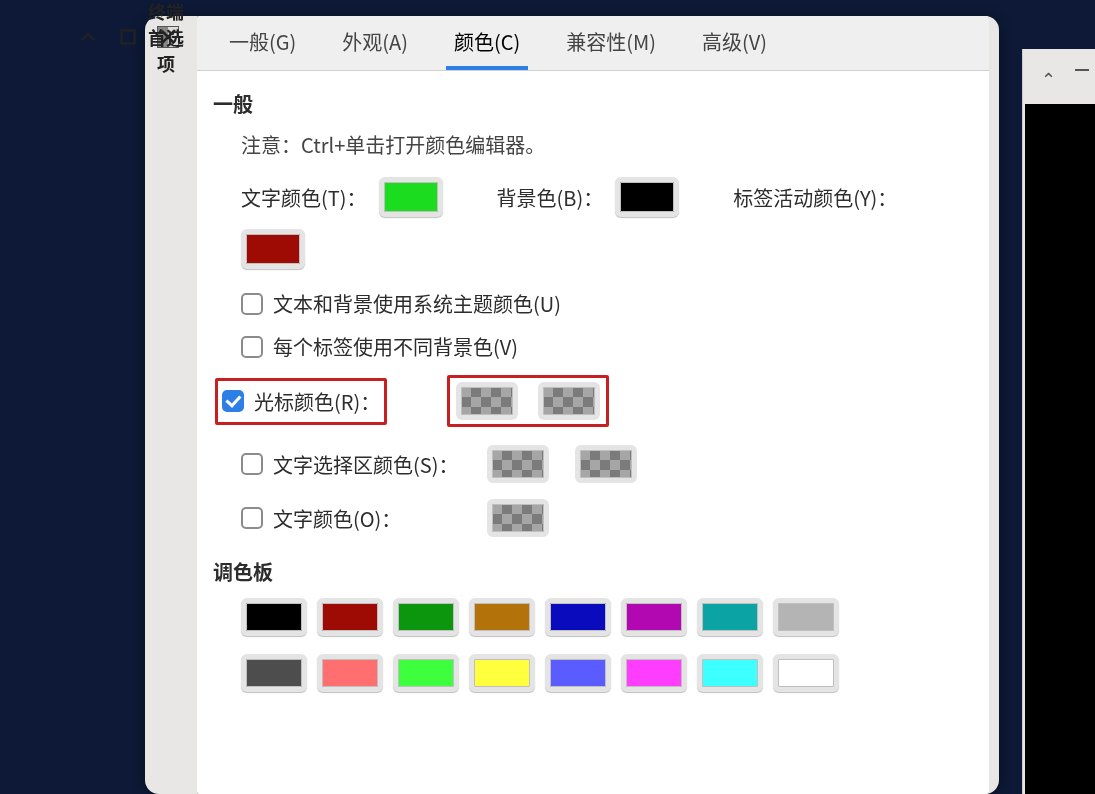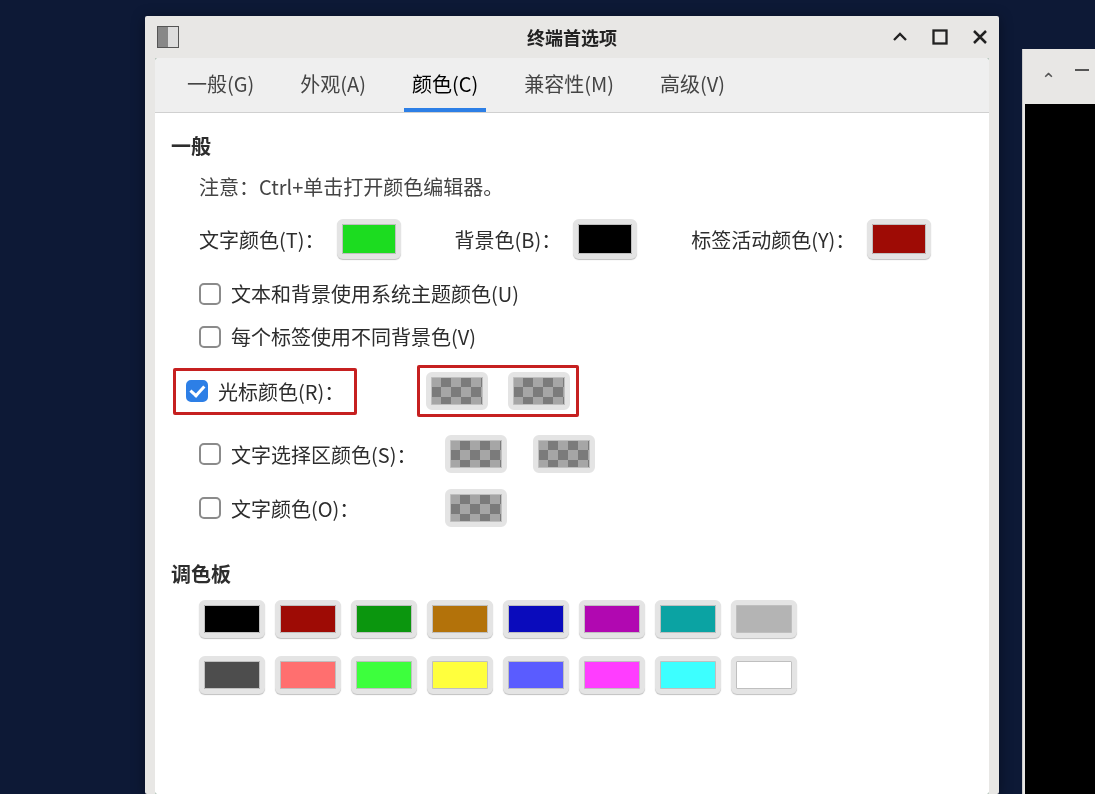--- a/index.html
+++ b/index.html
@@ -51,24 +51,24 @@
     background: #000;
   }
 
   .window {
     position: absolute;
     left: 145px;
     top: 16px;
     width: 854px;
     height: 778px;
     background: #e8e7e5;
-    border-radius: 2px;
+    border-radius: 14px;
     box-shadow: 0 2px 14px rgba(0,0,0,0.4);
     display: flex;
-    flex-direction: column;
+    flex-direction: row;
   }
   .titlebar {
     height: 42px;
     display: flex;
     align-items: center;
     padding: 0 8px;
     position: relative;
     border-radius: 6px 6px 0 0;
   }
   .titlebar .title-icon {
@@ -203,21 +203,21 @@
   }
   .check-row {
     display: flex;
     align-items: center;
     margin-bottom: 14px;
   }
 
   .hl {
     border: 3px solid #c62020;
     border-radius: 2px;
-    padding: 6px 10px;
+    padding: 6px 4px;
     display: inline-flex;
     align-items: center;
   }
   .hl-sw {
     border: 3px solid #c62020;
     border-radius: 2px;
     padding: 4px 6px;
     display: inline-flex;
     gap: 20px;
   }
@@ -340,21 +340,21 @@
           <span class="swatch trans"></span>
 
           <div class="check-row" style="margin:0">
             <span class="cbx"></span>
             <span class="label">文字颜色(O)：</span>
           </div>
           <span class="swatch trans"></span>
           <span></span>
         </div>
 
-        <div class="section-title" style="margin-top:32px">调色板</div>
+        <div class="section-title" style="margin-top:20px">调色板</div>
         <div class="palette" id="palette-row1">
             <span class="swatch pal" style="background: rgb(0, 0, 0);"></span>
             <span class="swatch pal" style="background: rgb(158, 11, 5);"></span>
             <span class="swatch pal" style="background: rgb(11, 150, 14);"></span>
             <span class="swatch pal" style="background: rgb(179, 114, 10);"></span>
             <span class="swatch pal" style="background: rgb(10, 11, 188);"></span>
             <span class="swatch pal" style="background: rgb(177, 8, 177);"></span>
             <span class="swatch pal" style="background: rgb(11, 163, 163);"></span>
             <span class="swatch pal" style="background: rgb(180, 180, 180);"></span>
           </div>

